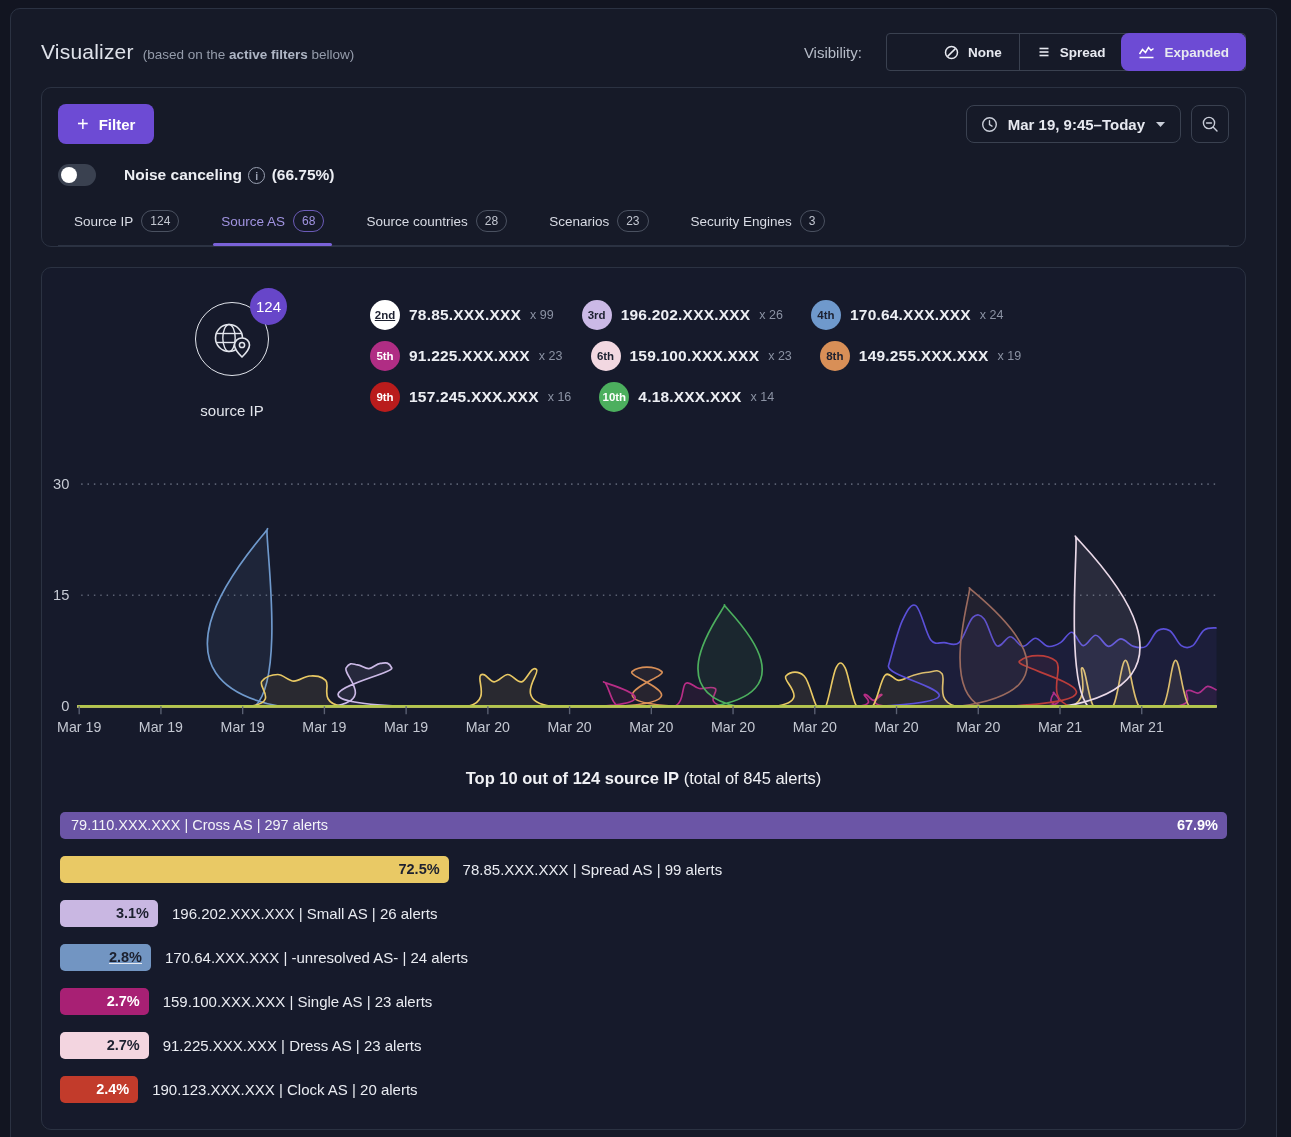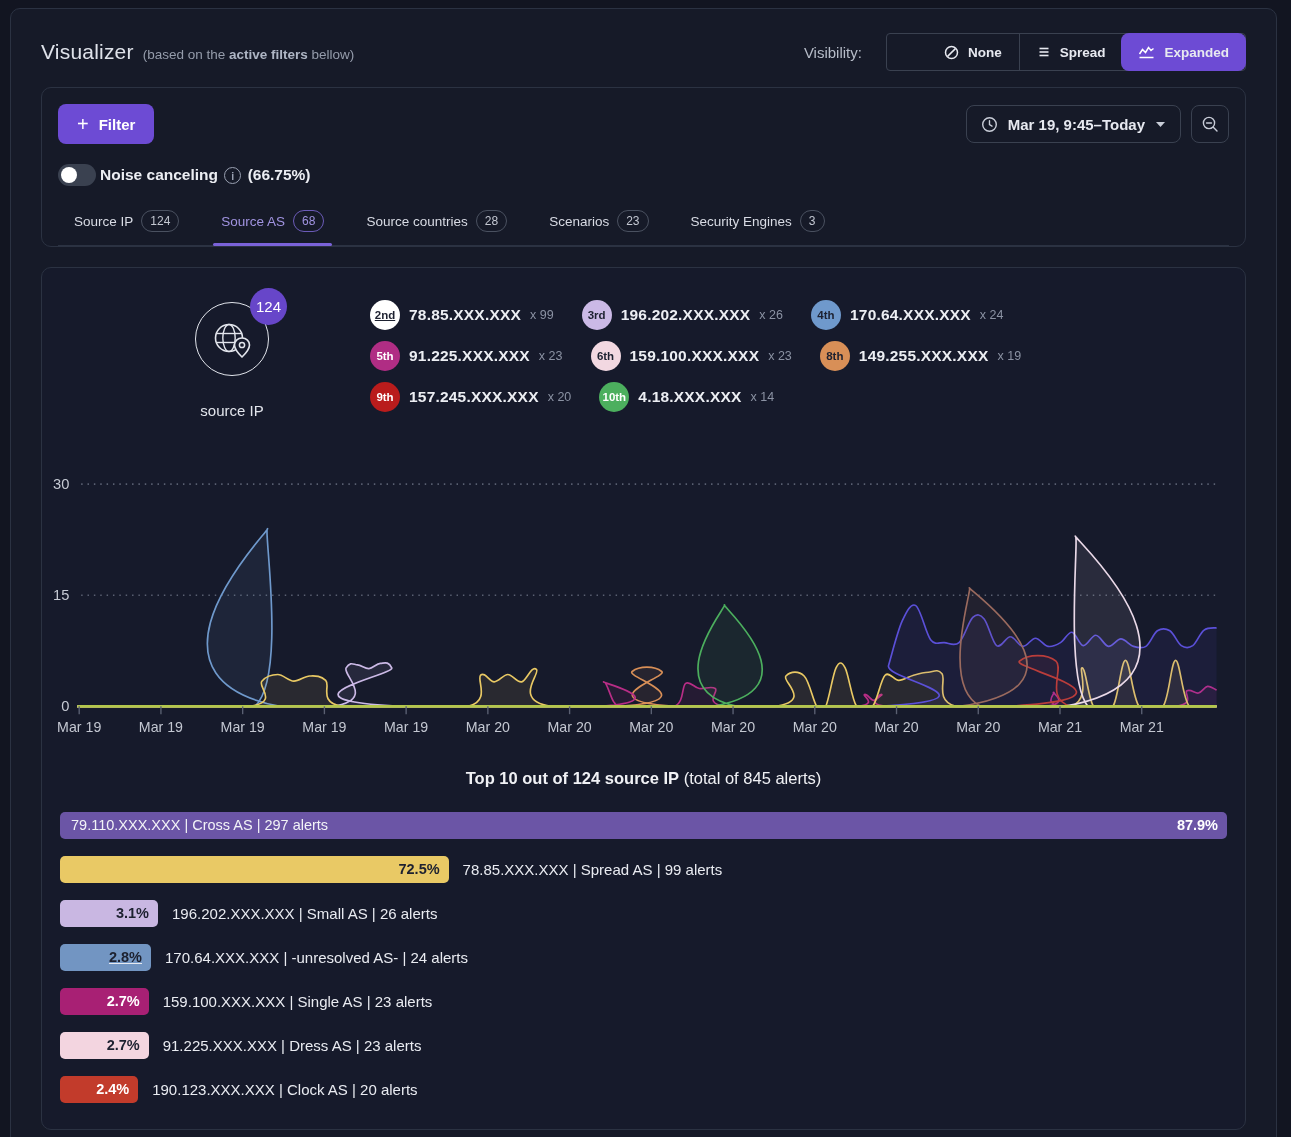--- a/index.html
+++ b/index.html
@@ -28,21 +28,21 @@
   .filter-btn { display:flex; align-items:center; gap:10px; background:#6d4bd4; color:#fff;
     border:none; border-radius:8px; height:40px; padding:0 19px; font-size:15px; font-weight:700; cursor:pointer;
     font-family:"Liberation Sans", sans-serif; }
   .plus { font-size:20px; font-weight:300; line-height:1; }
   .right-ctrls { display:flex; gap:10px; }
   .date-btn { display:flex; align-items:center; gap:10px; height:38px; border:1px solid #3a4150;
     border-radius:8px; padding:0 14px; font-size:15px; font-weight:700; color:#e7e9f0; background:transparent; cursor:pointer;
     font-family:"Liberation Sans", sans-serif; }
   .icon-btn { width:38px; height:38px; border:1px solid #3a4150; border-radius:8px;
     display:flex; align-items:center; justify-content:center; background:transparent; cursor:pointer; }
-  .noise-row { display:flex; align-items:center; gap:4px; margin-top:20px; }
+  .noise-row { display:flex; align-items:center; gap:28px; margin-top:20px; }
   .toggle { width:38px; height:22px; border-radius:11px; background:#3a4150; position:relative; cursor:pointer; }
   .toggle .knob { position:absolute; left:3px; top:3px; width:16px; height:16px; border-radius:50%; background:#fff; }
   .noise-label, .noise-value { font-size:15.5px; font-weight:700; color:#eceef3; }
   .info-icon { width:17px; height:17px; border:1.4px solid #9aa1b2; border-radius:50%;
     display:inline-flex; align-items:center; justify-content:center; font-size:10.5px; color:#9aa1b2; margin:0 2px; }
   .tabs { display:flex; gap:38px; margin-top:16px; border-bottom:1px solid #2b3242; padding:0 14px; }
   .tab { display:flex; align-items:center; gap:8px; padding:8px 2px 13px; position:relative; cursor:pointer; }
   .tab-label { font-size:13.5px; color:#d8dbe4; }
   .tab-count { font-size:12px; color:#c3c7d1; border:1px solid #4a5160; border-radius:12px; padding:3px 8px; min-width:18px; text-align:center; }
   .tab.active .tab-label { color:#a093e0; }
@@ -227,21 +227,21 @@
             <div class="legend-item">
               <span class="rank-circle" style="background: rgb(216, 143, 87); color: rgb(29, 33, 48);">8th</span>
               <span class="legend-ip">149.255.XXX.XXX</span>
               <span class="legend-count">x 19</span>
             </div>
           </div>
           <div class="legend-row">
             <div class="legend-item">
               <span class="rank-circle" style="background: #b91c1c; color: rgb(255, 255, 255);">9th</span>
               <span class="legend-ip">157.245.XXX.XXX</span>
-              <span class="legend-count">x 20</span>
+              <span class="legend-count">x 16</span>
             </div>
             <div class="legend-item">
               <span class="rank-circle" style="background: rgb(76, 175, 94); color: rgb(255, 255, 255);">10th</span>
               <span class="legend-ip">4.18.XXX.XXX</span>
               <span class="legend-count">x 14</span>
             </div>
           </div>
         </div>
     </div>
     <div class="chart-wrap" id="chart">
@@ -301,21 +301,21 @@
           <line x1="1123.5" y1="267" x2="1123.5" y2="275" stroke="#5a6072" stroke-width="1.4"></line>
           <text x="1123.5" y="293" text-anchor="middle" fill="#c3c7d1" font-size="14.5">Mar 21</text>
         </svg>
       </div>
 
     <div class="bd-title"><b>Top 10 out of 124 source IP</b><span class="rest"> (total of 845 alerts)</span></div>
     <div class="bars" id="bars">
         <div class="bar-row">
           <div class="bar full" style="background: rgb(107, 85, 166);">
             <span class="bar-label-inside">79.110.XXX.XXX | Cross AS  | 297 alerts</span>
-            <span class="bar-pct" style="color: rgb(255, 255, 255);">87.9%</span>
+            <span class="bar-pct" style="color: rgb(255, 255, 255);">67.9%</span>
           </div>
         </div>
         <div class="bar-row">
           <div class="bar" style="background: rgb(233, 201, 101); width: 33.3%;">
             <span class="bar-pct" style="color: rgb(29, 33, 48);">72.5%</span>
           </div>
           <span class="bar-label-outside">78.85.XXX.XXX | Spread AS  | 99 alerts</span>
         </div>
         <div class="bar-row">
           <div class="bar" style="background: rgb(201, 183, 226); width: 8.4%;">

